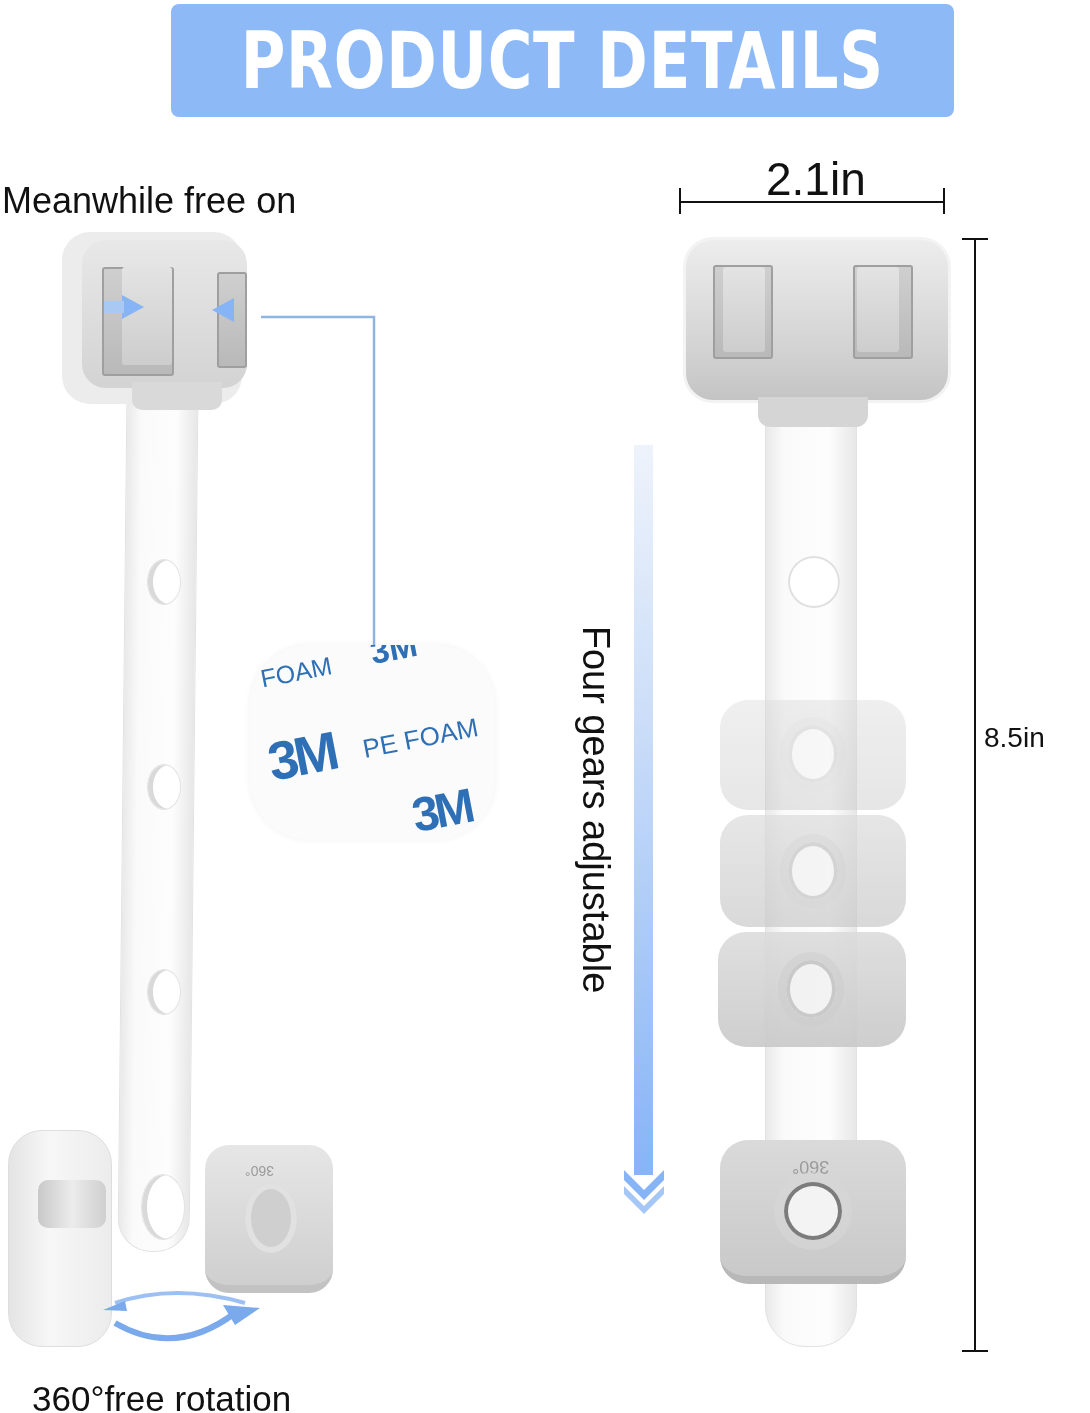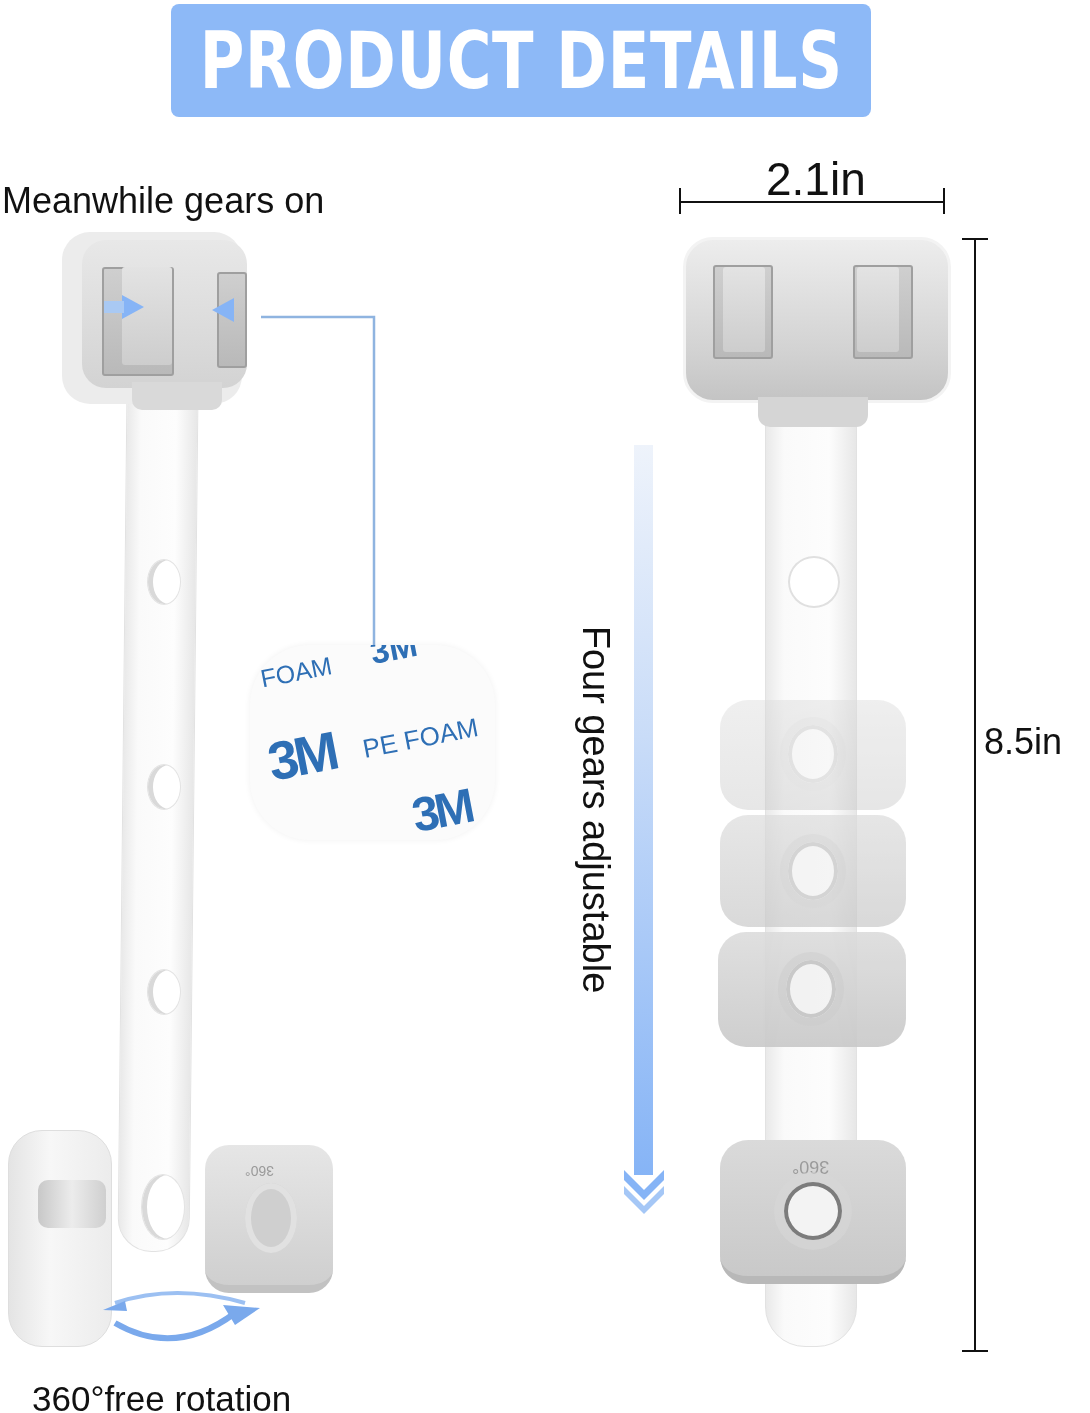--- a/index.html
+++ b/index.html
@@ -1,41 +1,41 @@
 <!DOCTYPE html>
 <html><head>
 <meta charset="utf-8">
 <style>
   html, body { margin: 0; padding: 0; background: #ffffff; }
   body { width: 1090px; height: 1413px; position: relative; overflow: hidden; font-family: "Liberation Sans", sans-serif; color: #111; }
   .abs { position: absolute; }
 
   
-  .banner { left: 171px; top: 4px; width: 700px; height: 113px; background: #8db9f7; border-radius: 8px; display: flex; align-items: center; justify-content: center; }
+  .banner { left: 171px; top: 4px; width: 783px; height: 113px; background: #8db9f7; border-radius: 8px; display: flex; align-items: center; justify-content: center; }
   .banner-title { color: #fff; font-family: "DejaVu Sans", sans-serif; font-weight: 700; font-size: 78px; letter-spacing: 1px; transform: scaleX(0.78); white-space: nowrap; line-height: 1; }
 
   .label { font-size: 37px; color: #111; white-space: nowrap; line-height: 1; }
 
   
   .strap { background: linear-gradient(90deg,#e9e9e9 0%,#fafafa 20%,#fdfdfd 70%,#e7e7e7 100%); border: 1px solid #e2e2e2; }
   .hole { border-radius: 50%; background: #fff; box-shadow: inset 5px 0 0 #d9d9d9, 0 0 0 1px #e3e3e3; }
   .clip { background: linear-gradient(180deg,#cfcfcf,#b9b9b9); border: 2px solid #9f9f9f; border-radius: 3px; }
   .btn-face { background: linear-gradient(180deg,#e3e3e3,#cdcdcd); border-radius: 3px; }
   .blue-arrow { width: 0; height: 0; border-top: 12px solid transparent; border-bottom: 12px solid transparent; }
   .block { border-radius: 28px; background: linear-gradient(180deg,#dcdcdc,#c9c9c9); }
   .ring { border-radius: 50%; background: #f2f2f2; box-shadow: inset 0 0 0 4px #c4c4c4, 0 0 0 8px rgba(200,200,200,0.5); }
 </style>
 </head>
 <body>
 
 <div class="abs banner">
   <span class="banner-title">PRODUCT DETAILS</span>
 </div>
 
-<div class="abs label" style="left:2px; top:183px; font-size:36px;">Meanwhile gears on</div>
+<div class="abs label" style="left:2px; top:183px; font-size:36px;">Meanwhile free on</div>
 
 <div class="abs strap" style="left:122px; top:390px; width:70px; height:860px; border-radius:0 0 34px 34px; transform:skewX(-0.6deg);"></div>
 <div class="abs hole" style="left:148px; top:560px; width:32px; height:44px;"></div>
 <div class="abs hole" style="left:148px; top:765px; width:32px; height:44px;"></div>
 <div class="abs hole" style="left:148px; top:970px; width:32px; height:44px;"></div>
 <div class="abs hole" style="left:142px; top:1175px; width:42px; height:64px;"></div>
 
 <div class="abs" style="left:62px; top:232px; width:190px; height:180px;">
   <div class="abs" style="left:0; top:0; width:180px; height:172px; border-radius:28px; background:#ececec;"></div>
   <div class="abs" style="left:20px; top:8px; width:165px; height:148px; border-radius:24px; background:linear-gradient(180deg,#e8e8e8,#d3d3d3);"></div>
@@ -82,21 +82,21 @@
   <line x1="2" y1="2" x2="2" y2="28" stroke="#111" stroke-width="2"></line>
   <line x1="2" y1="16" x2="266" y2="16" stroke="#111" stroke-width="2"></line>
   <line x1="266" y1="2" x2="266" y2="28" stroke="#111" stroke-width="2"></line>
 </svg>
 
 <svg class="abs" style="left:960px; top:236px;" width="32" height="1120">
   <line x1="2" y1="3" x2="28" y2="3" stroke="#111" stroke-width="2"></line>
   <line x1="15" y1="3" x2="15" y2="1115" stroke="#111" stroke-width="2"></line>
   <line x1="2" y1="1115" x2="28" y2="1115" stroke="#111" stroke-width="2"></line>
 </svg>
-<div class="abs label" style="left:984px; top:724px; font-size:36px;">8.5in</div>
+<div class="abs label" style="left:984px; top:724px; font-size:28px;">8.5in</div>
 
 <div class="abs" style="left:634px; top:445px; width:19px; height:730px; background:linear-gradient(180deg,#eef3fb 0%,#c9dcf8 40%,#86b4f6 100%);"></div>
 <svg class="abs" style="left:622px; top:1168px;" width="44" height="50">
   <path d="M2,2 L22,22 L42,2 L42,12 L22,32 L2,12 Z" fill="#86b4f6"></path>
   <path d="M2,18 L22,38 L42,18 L42,26 L22,46 L2,26 Z" fill="#a5c7f6"></path>
 </svg>
 <div class="abs" style="left:360px; top:788px; width:470px; text-align:center; font-size:38px; transform:rotate(90deg); white-space:nowrap;">
   <span>Four gears adjustable</span>
 </div>
 

